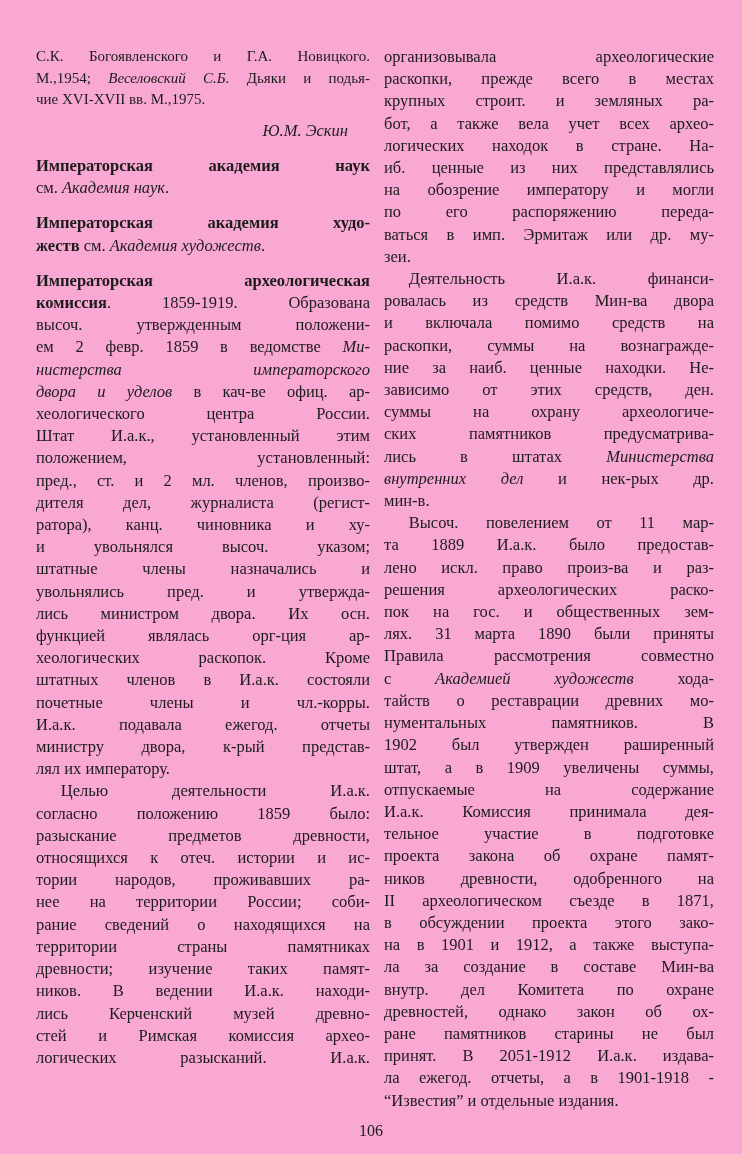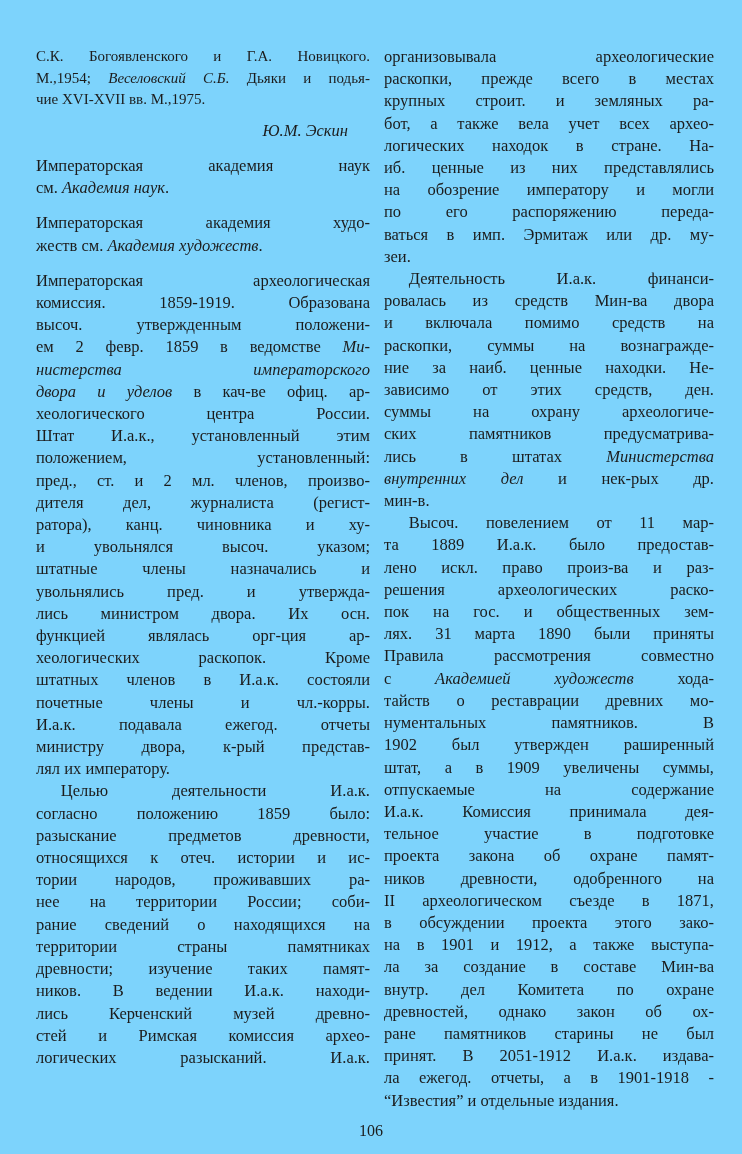--- a/index.html
+++ b/index.html
@@ -28,35 +28,35 @@
   .para { margin: 0; }
   .para.gap { margin-top: 13px; }
   .para.small { font-size: 15px; line-height: 21.6px; }
   .para.align-right .line { text-align: center; text-align-last: right; }
   .para[data-name="author-signature"] { padding-right: 22px; margin-top: 9px; }
 
   .line { text-align: justify; text-align-last: justify; }
   .line.no-just { text-align-last: left; }
   .line.indent { text-indent: 1.5em; }
 
-  span.b { font-weight: normal; margin-top: 47px; }
+  span.b { font-weight: bold; margin-top: 47px; }
   span.i { font-style: italic; }
 
   .page-number {
     position: absolute;
     left: 0; right: 0;
     bottom: 14px;
     text-align: center;
     font-size: 16px;
   }
 </style>
 </head>
 <body>
 
-<div class="page" data-name="scanned-page" style="background: #7dd3fc; color: rgb(28, 28, 28);">
+<div class="page" data-name="scanned-page" style="background: #f9a8d4; color: rgb(28, 28, 28);">
   <div class="columns" data-name="text-columns">
     <div class="col left" id="col-left" data-name="left-column">
         <div class="para small" data-name="bibliography-continuation">
           <div class="line" data-name="text-line"><span data-name="text-run">С.К. Богоявленского и Г.А. Новицкого.</span></div>
           <div class="line" data-name="text-line"><span data-name="text-run">М.,1954; </span><span class="i" data-name="italic-text-run">Веселовский С.Б.</span><span data-name="text-run"> Дьяки и подья-</span></div>
           <div class="line no-just" data-name="text-line"><span data-name="text-run">чие XVI-XVII вв. М.,1975.</span></div>
         </div>
         <div class="para gap align-right" data-name="author-signature">
           <div class="line no-just" data-name="text-line"><span class="i" data-name="italic-text-run">Ю.М. Эскин</span></div>
         </div>

